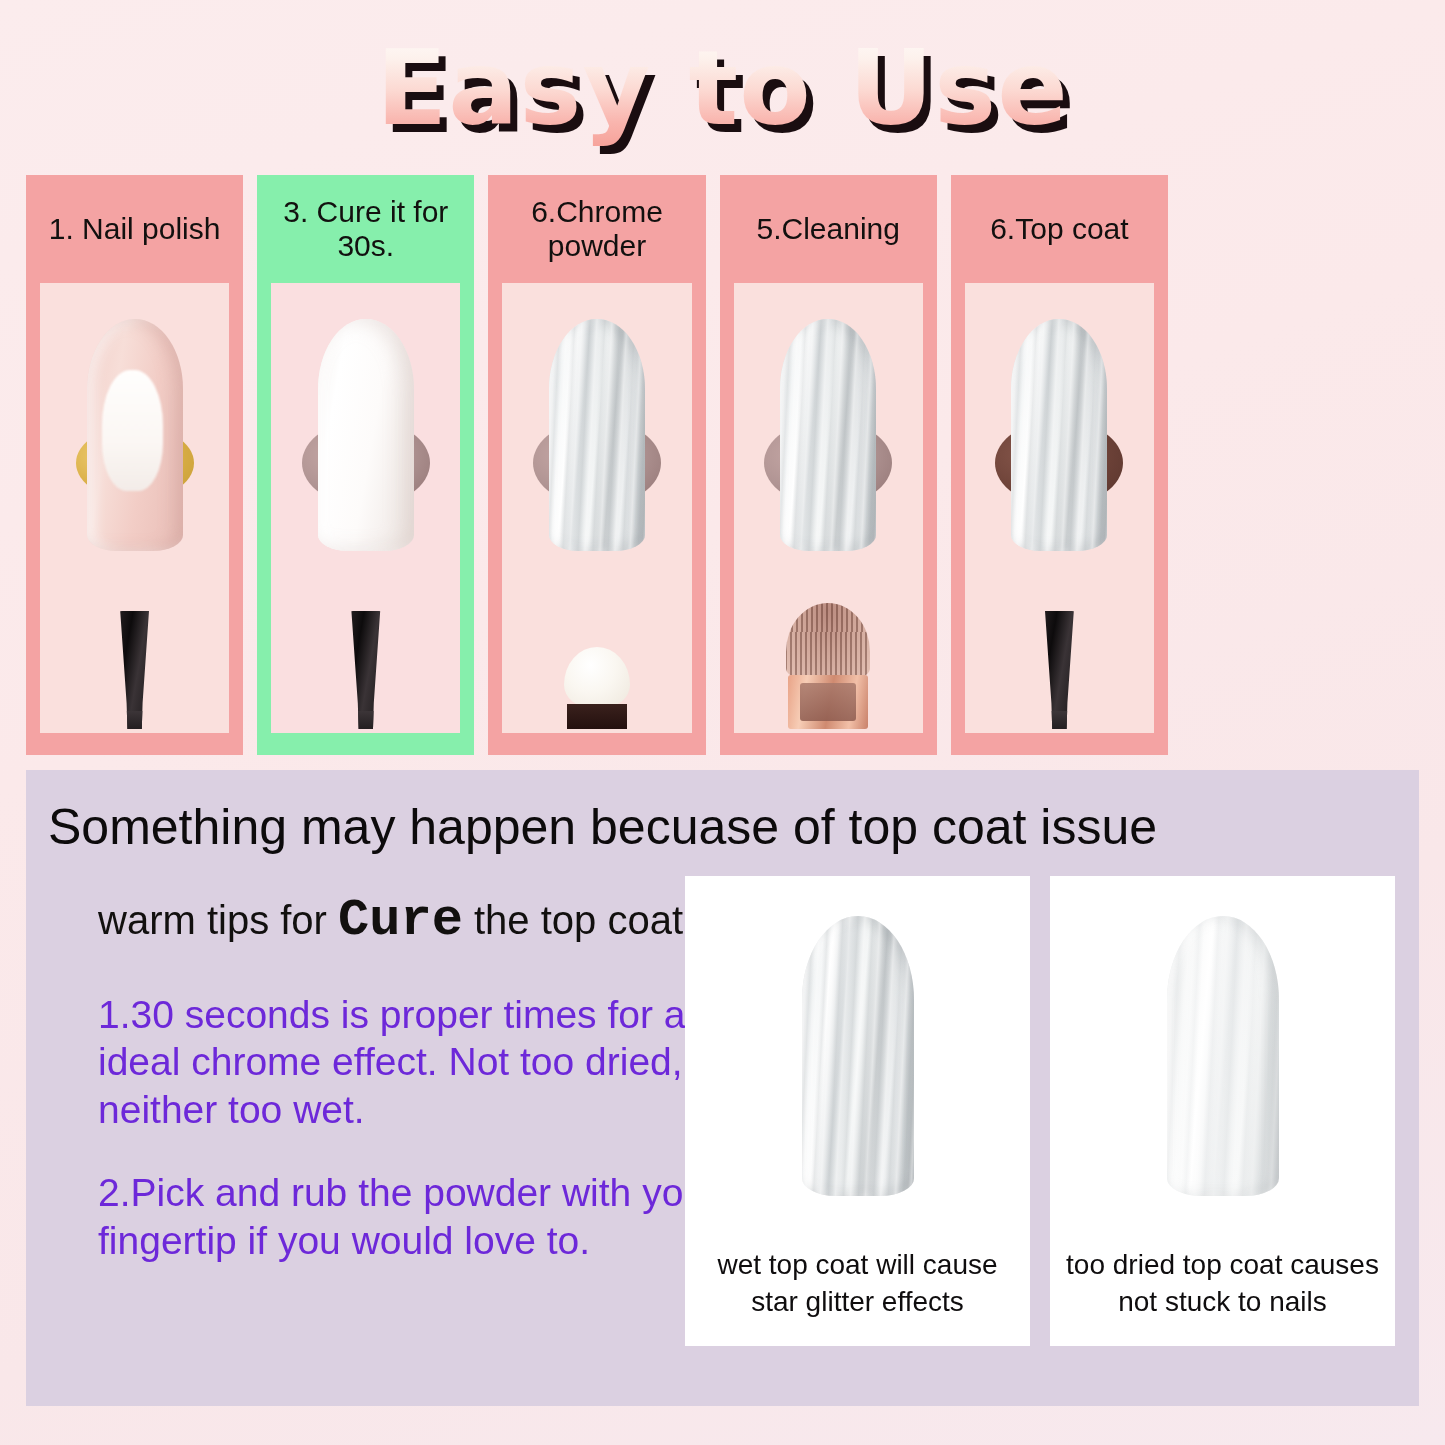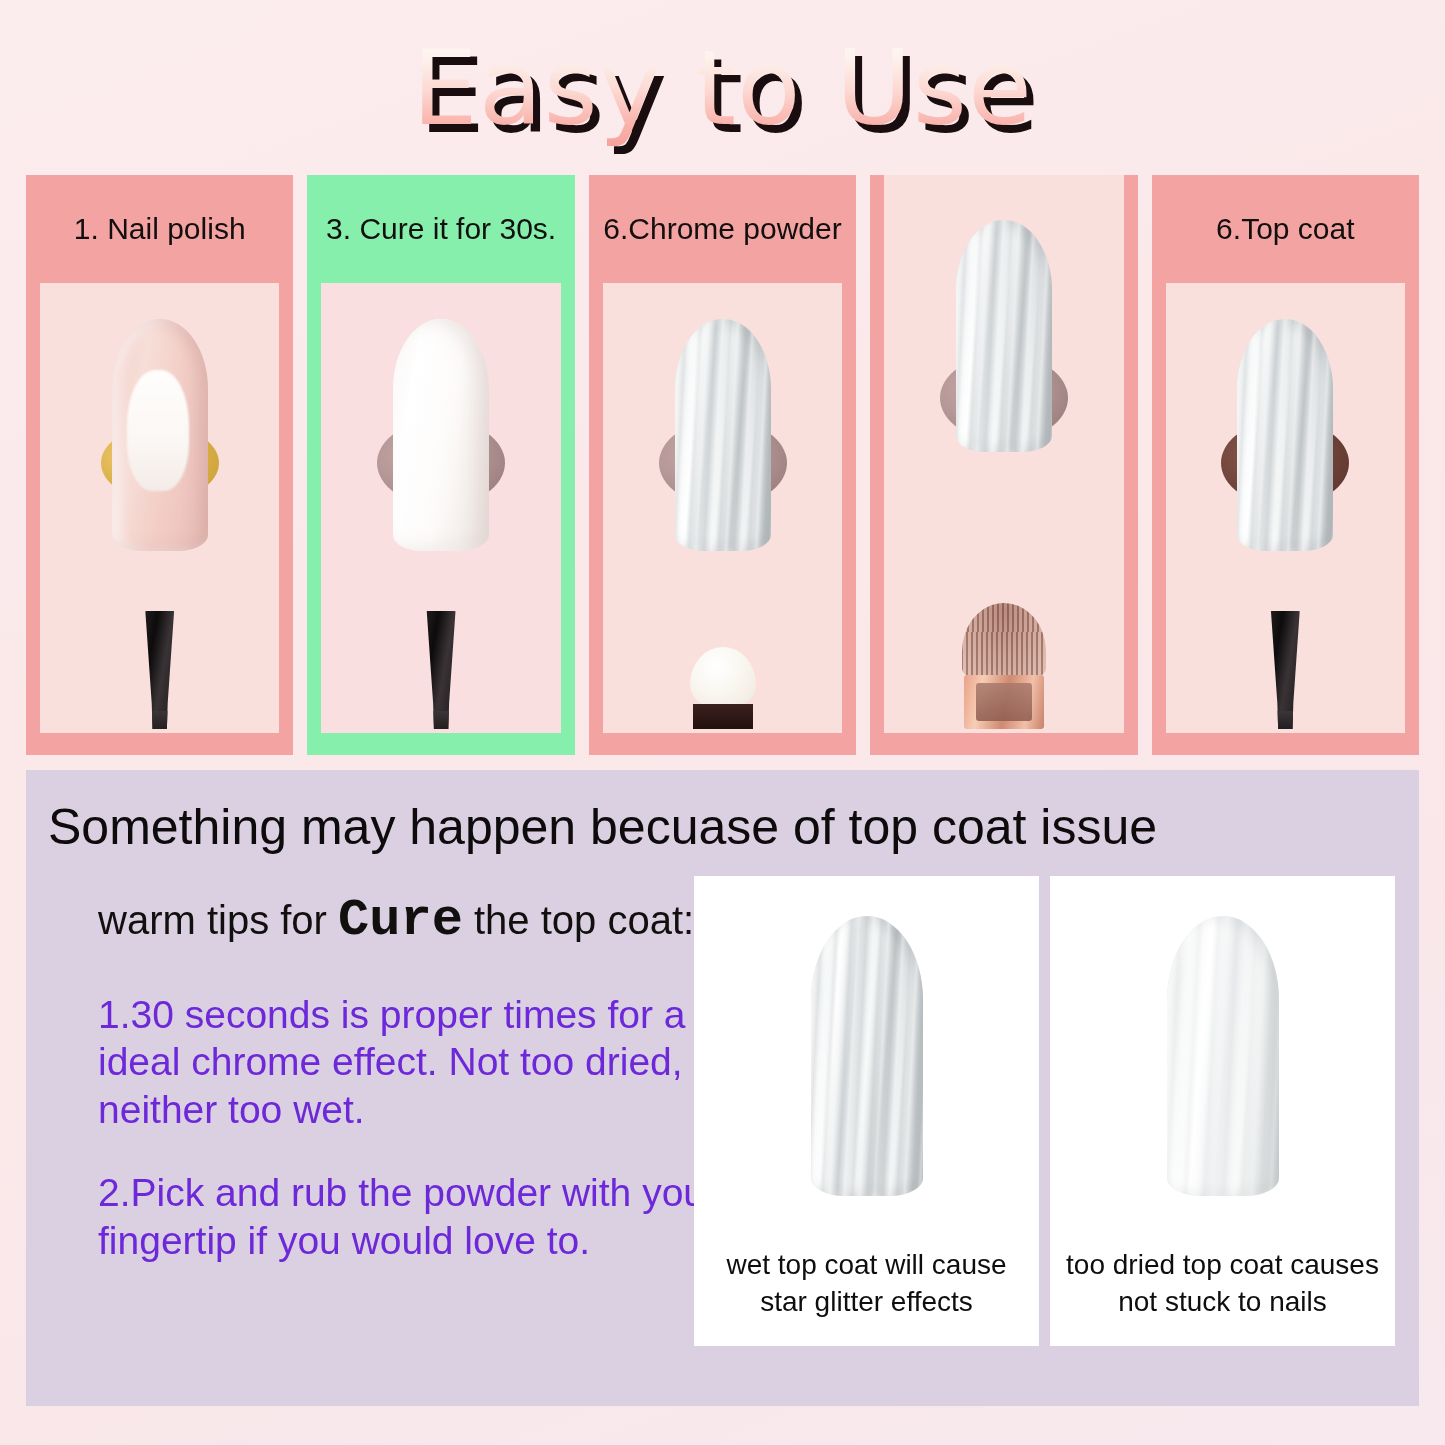--- a/index.html
+++ b/index.html
@@ -12,21 +12,21 @@
   }
 
   
   .title-wrap{
     position:absolute;left:0;top:28px;width:1445px;height:120px;
     display:flex;align-items:center;justify-content:center;
   }
   .title{
     position:relative;
     font-size:104px;
-    font-weight:normal;
+    font-weight:bold;
     letter-spacing:1px;
     line-height:1;
     font-family:"DejaVu Sans", sans-serif;
     white-space:nowrap;
   }
   .title .shadow{
     position:absolute;left:7px;top:8px;
     color:#1a0d10;
     z-index:0;
   }
@@ -34,21 +34,21 @@
     position:relative;z-index:1;
     background:linear-gradient(180deg,#fffdfb 0%,#fdf1ec 26%,#fcd9d2 52%,#f9b5ae 78%,#f6a098 100%);
     -webkit-background-clip:text;background-clip:text;
     color:transparent;
     -webkit-text-fill-color:transparent;
   }
 
   
   .steps{
     position:absolute;left:26px;top:175px;
-    width:1393px;height:580px;
+    width:1142px;height:580px;
     display:flex;gap:14px;
   }
   .step{
     flex:1 1 0;
     display:flex;flex-direction:column;
     background:#f4a3a3;
     position:relative;
   }
   .step.lavender{background:#86efac;}
   .step-head{
@@ -212,21 +212,21 @@
     font-size:52px;font-weight:bold;
     font-family:Liberation Mono, monospace;
   }
   .tip{
     margin-top:36px;
     font-size:39px;color:#6d28d9;line-height:1.22;
   }
 
   .cards{
     position:absolute;right:24px;top:106px;
-    display:flex;gap:11px;
+    display:flex;gap:20px;
   }
   .card{
     width:345px;height:470px;
     background:#ffffff;
     display:flex;flex-direction:column;align-items:center;
     box-sizing:border-box;
     padding-top:40px;
   }
   .card .nailbig{
     position:relative;
@@ -286,20 +286,23 @@
       <div class="blob mauve"></div>
       <div class="nail chrome"></div>
       <div class="tool sponge">
         <div class="tip"></div>
           <div class="stick"></div>
       </div>
     </div>
   </div>
 
   <div class="step">
+    <div class="step-head">
+      <span>5.Cleaning</span>
+    </div>
     <div class="step-photo">
       <div class="blob mauve"></div>
       <div class="nail chrome"></div>
       <div class="tool dustbrush">
         <div class="bristles"></div>
           <div class="ferrule"></div>
       </div>
     </div>
   </div>
 

